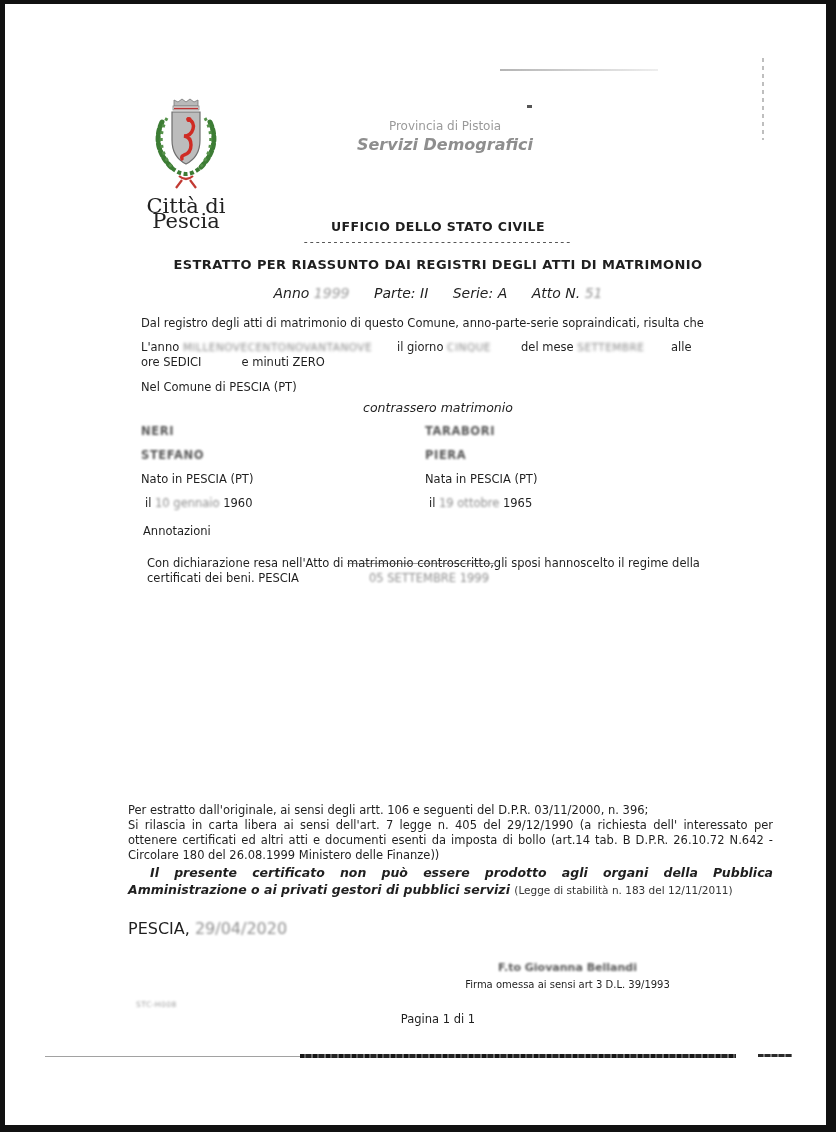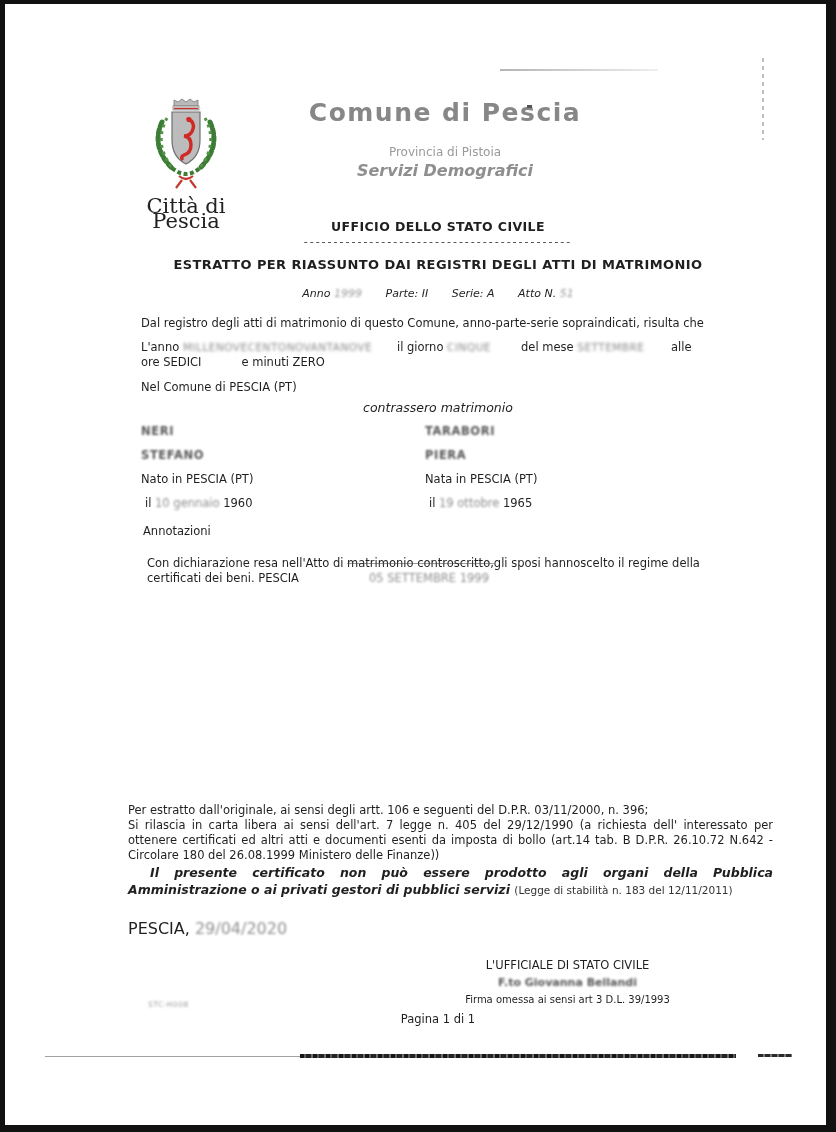--- a/index.html
+++ b/index.html
@@ -18,21 +18,21 @@
   .prov { font-size:12px; color:#9a9a9a; margin-top:19px; }
   .dept { font-size:16px; font-weight:bold; font-style:italic; color:#8e8e8e; margin-top:3px; }
   .logo { left:146px; top:96px; width:80px; height:104px; }
   .logo-caption { left:130px; top:199px; width:112px; text-align:center;
     font-family:"DejaVu Serif", serif; font-size:21px; color:#222; }
 
   .center-col { left:58px; width:760px; text-align:center; }
   .office-title { top:219px; font-weight:bold; font-size:12.5px; letter-spacing:.4px; }
   .divider { top:234px; font-size:11px; letter-spacing:2px; color:#3a3a3a; }
   .doc-title { top:257px; font-weight:bold; font-size:13px; letter-spacing:.4px; }
-  .registry { top:286px; font-style:italic; font-size:11px; }
+  .registry { top:286px; font-style:italic; font-size:14px; }
   .registry span.item { display:inline-block; margin:0 10px; }
 
   .para { text-align:left; }
   .justify { text-align:justify; text-align-last:left; }
 
   .intro { left:141px; top:316px; width:632px; }
 
   .event-line { left:141px; top:340px; width:640px; height:34px; }
   .event-line .f1 { position:absolute; left:0; }
   .event-line .f2 { position:absolute; left:256px; }
@@ -70,21 +70,21 @@
   .sig-note { font-size:10px; margin-top:2px; }
 
   .footer-code { left:136px; top:997px; font-size:7.5px; letter-spacing:.5px; }
   .page-num { top:1012px; font-size:11.5px; }
 
   
   .blur-caps { filter:blur(1.4px); color:#8a8a8a; font-size:10.5px; letter-spacing:.5px; }
   .blur-val  { filter:blur(1.2px); color:#9a9a9a; }
   .blur-name { filter:blur(1.2px); color:#3a3a3a; opacity:.85; }
   .blur-date { filter:blur(1.3px); color:#8f8f8f; }
-  .blur-code { filter:blur(.9px); color:#9f9f9f;margin-left:12px; }
+  .blur-code { filter:blur(.9px); color:#9f9f9f; }
   .smudge { filter:blur(.5px); text-decoration:line-through; text-decoration-color:rgba(70,70,70,.55); }
 
   
   .streak-top { left:500px; top:69px; width:158px; height:2px;
     background:linear-gradient(90deg, rgba(40,40,40,.35), rgba(40,40,40,.08)); filter:blur(.6px); }
   .dot-mark { left:527px; top:105px; width:5px; height:3px; background:#555; filter:blur(.4px); }
   .streak-right { left:762px; top:58px; width:2px; height:82px; opacity:.55;
     background:repeating-linear-gradient(180deg,#8a8a8a 0 4px, transparent 4px 8px); }
   .artifact-faint { left:45px; top:1056px; width:256px; height:1px; background:#a2a2a2; }
   .artifact-dark { left:300px; top:1054px; width:436px; height:4px;
@@ -112,21 +112,20 @@
         <path d="M21 22 q-14 26 6 51" fill="none" stroke="#55924a" stroke-width="3" stroke-dasharray="3 4"></path>
         <path d="M64 26 q11 24 -9 45" fill="none" stroke="#3c7c34" stroke-width="5" stroke-dasharray="4.5 3" stroke-linecap="round"></path>
         <path d="M59 22 q14 26 -6 51" fill="none" stroke="#55924a" stroke-width="3" stroke-dasharray="3 4"></path>
         <path d="M26 72 q14 12 28 0" fill="none" stroke="#3c7c34" stroke-width="4" stroke-dasharray="4 2.5"></path>
         <path d="M33 80 q7 6 14 0 M36 84 l-6 8 M44 84 l6 8" fill="none" stroke="#c23a33" stroke-width="2.2"></path>
       </svg>
     </div>
     <div class="abs logo-caption">Città di Pescia</div>
 
     <div class="abs title-block">
-      <div class="muni">Comune di Pescia</div>
       <div class="prov">Provincia di Pistoia</div>
       <div class="dept">Servizi Demografici</div>
     </div>
 
     <div class="abs streak-top"></div>
     <div class="abs dot-mark"></div>
     <div class="abs streak-right"></div>
 
     <div class="abs center-col office-title">UFFICIO DELLO STATO CIVILE</div>
     <div class="abs center-col divider">---------------------------------------------</div>
@@ -186,21 +185,20 @@
 
     <div class="abs notice justify">
       <span>Il presente certificato non può essere prodotto agli organi della Pubblica Amministrazione o ai privati gestori di pubblici servizi </span><span class="suffix">(Legge di stabilità n. 183 del 12/11/2011)</span>
     </div>
 
     <div class="abs issue-line">
       <span>PESCIA, </span><span class="blur-date">29/04/2020</span>
     </div>
 
     <div class="abs sig-block">
-      <div class="sig-title">L'UFFICIALE DI STATO CIVILE</div>
       <div class="sig-name blur-name">F.to Giovanna Bellandi</div>
       <div class="sig-note">Firma omessa ai sensi art 3 D.L. 39/1993</div>
     </div>
 
     <div class="abs footer-code blur-code">STC-H008</div>
     <div class="abs center-col page-num">Pagina 1 di 1</div>
 
     <div class="abs artifact-faint"></div>
     <div class="abs artifact-dark"></div>
     <div class="abs artifact-tail"></div>

